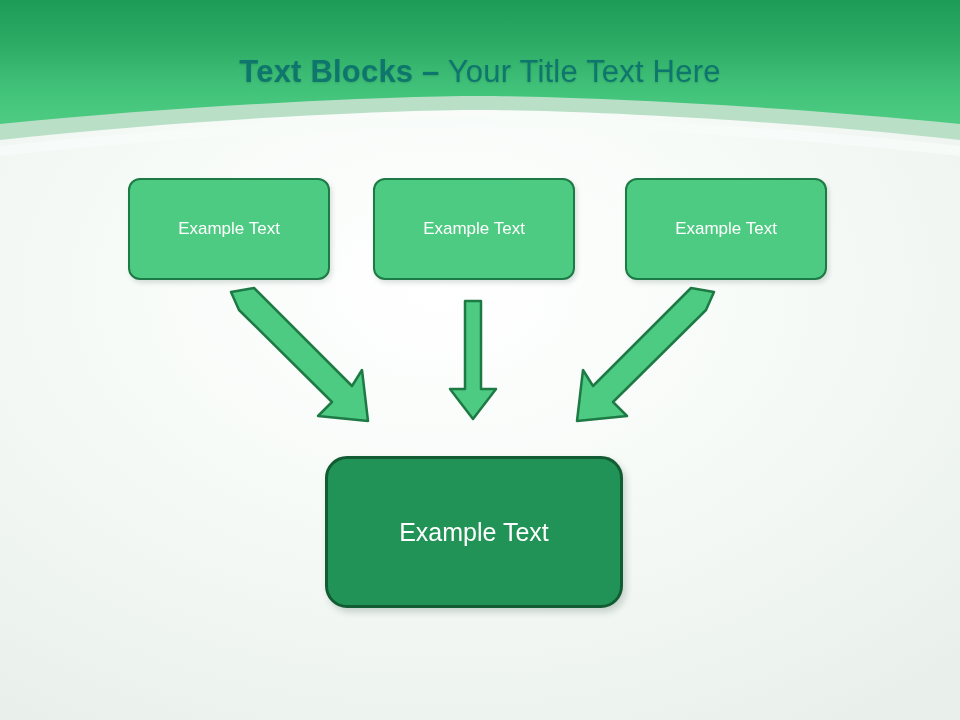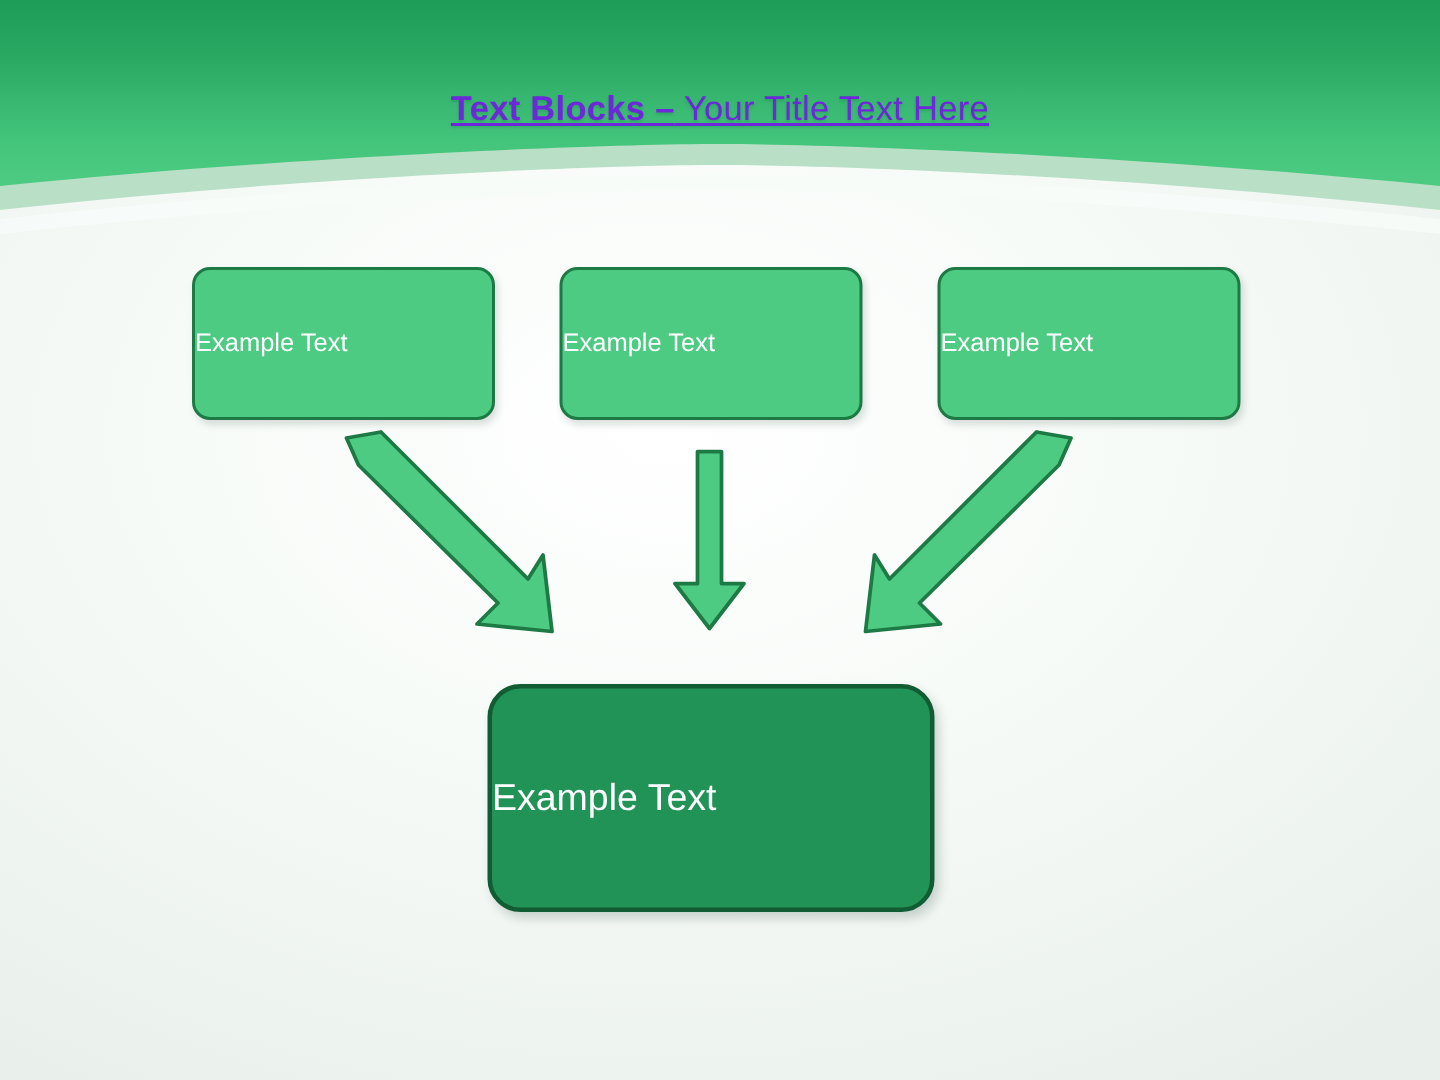--- a/index.html
+++ b/index.html
@@ -41,38 +41,38 @@
   }
   .header svg { display: block; }
 
   .title {
     position: absolute;
     left: 0;
     top: 52px;
     width: 960px;
     text-align: center;
     z-index: 3;
-    color: #6d28d9;
-    font-size: 23px;
+    color: #0f766e;
+    font-size: 31px;
     letter-spacing: 0.2px;
     line-height: 40px;
     white-space: nowrap;
     text-shadow: 0 1px 2px rgba(0,80,40,0.18);
-    text-decoration: underline;
   }
   .title .strong { font-weight: bold; }
   .title .light  { font-weight: normal; }
 
   
   .tbox {
     position: absolute;
     z-index: 5;
     box-sizing: border-box;
     display: flex;
     align-items: center;
+    justify-content: center;
     color: #ffffff;
     background: #4ecb82;
     border: 2px solid #1d7a45;
     border-radius: 12px;
     box-shadow: 2px 3px 5px rgba(60,90,75,0.18);
   }
   .tbox-top {
     width: 202px;
     height: 102px;
     top: 178px;

